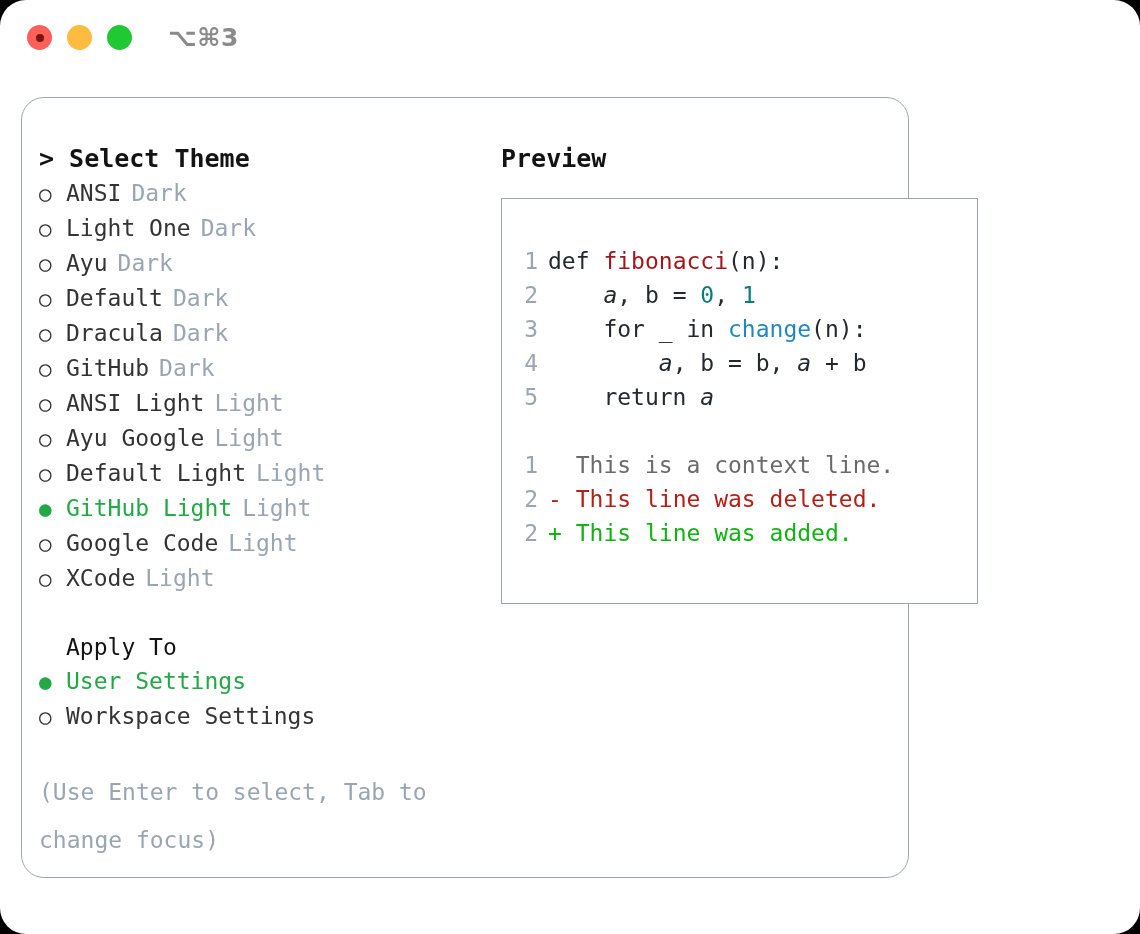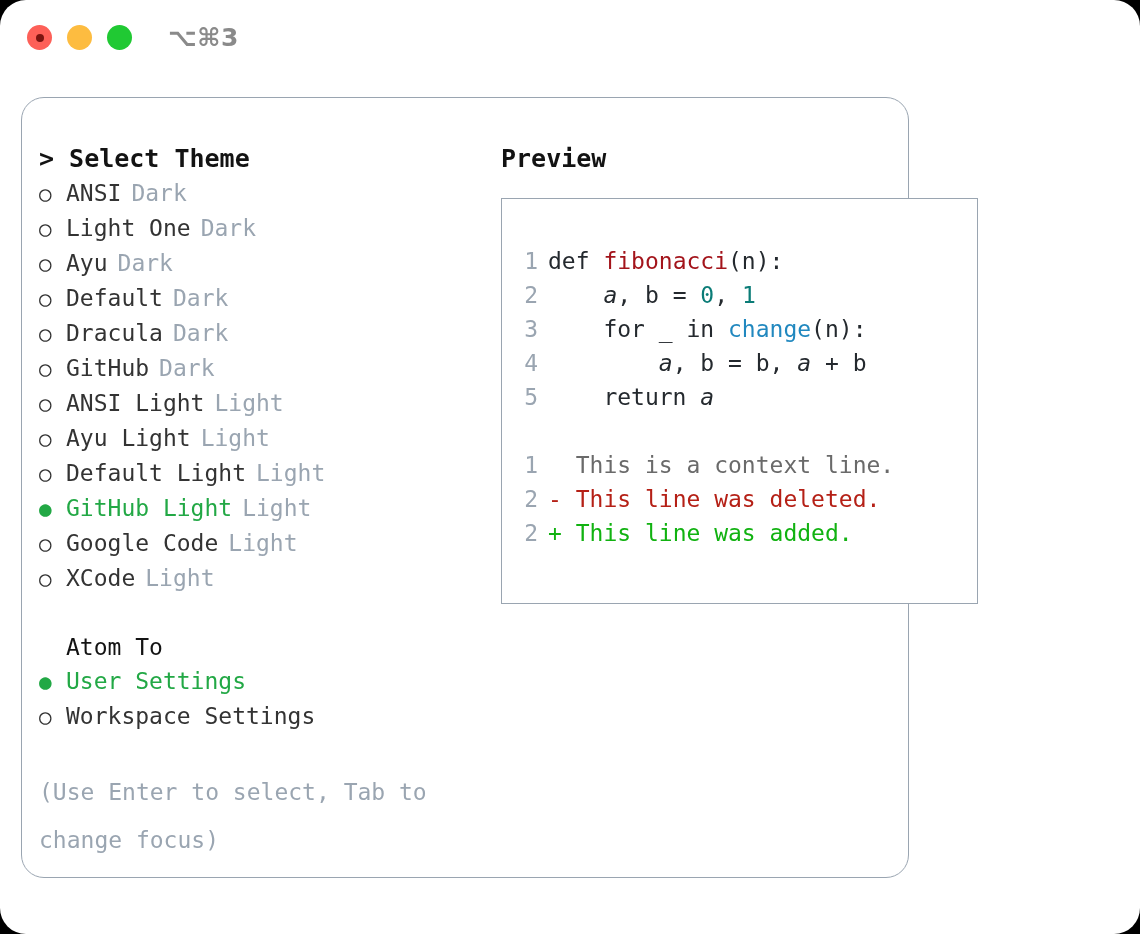--- a/index.html
+++ b/index.html
@@ -213,28 +213,28 @@
         <div class="section-header">&gt; Select Theme</div>
 
         <div class="list" id="theme-list">
             <div class="list-row"><span class="bullet">○</span><span class="row-label">ANSI</span><span class="row-tag">Dark</span></div>
             <div class="list-row"><span class="bullet">○</span><span class="row-label">Light One</span><span class="row-tag">Dark</span></div>
             <div class="list-row"><span class="bullet">○</span><span class="row-label">Ayu</span><span class="row-tag">Dark</span></div>
             <div class="list-row"><span class="bullet">○</span><span class="row-label">Default</span><span class="row-tag">Dark</span></div>
             <div class="list-row"><span class="bullet">○</span><span class="row-label">Dracula</span><span class="row-tag">Dark</span></div>
             <div class="list-row"><span class="bullet">○</span><span class="row-label">GitHub</span><span class="row-tag">Dark</span></div>
             <div class="list-row"><span class="bullet">○</span><span class="row-label">ANSI Light</span><span class="row-tag">Light</span></div>
-            <div class="list-row"><span class="bullet">○</span><span class="row-label">Ayu Light</span><span class="row-tag">Light</span></div>
+            <div class="list-row"><span class="bullet">○</span><span class="row-label">Ayu Google</span><span class="row-tag">Light</span></div>
             <div class="list-row"><span class="bullet">○</span><span class="row-label">Default Light</span><span class="row-tag">Light</span></div>
             <div class="list-row"><span class="bullet selected">●</span><span class="row-label selected">GitHub Light</span><span class="row-tag">Light</span></div>
             <div class="list-row"><span class="bullet">○</span><span class="row-label">Google Code</span><span class="row-tag">Light</span></div>
             <div class="list-row"><span class="bullet">○</span><span class="row-label">XCode</span><span class="row-tag">Light</span></div>
           </div>
 
-        <div class="apply-header">Atom To</div>
+        <div class="apply-header">Apply To</div>
 
         <div class="list" id="apply-list">
             <div class="list-row"><span class="bullet selected">●</span><span class="row-label selected">User Settings</span></div>
             <div class="list-row"><span class="bullet">○</span><span class="row-label">Workspace Settings</span></div>
           </div>
 
         <div class="hint">(Use Enter to select, Tab to change focus)</div>
       </div>
 
       <div class="col-right">

